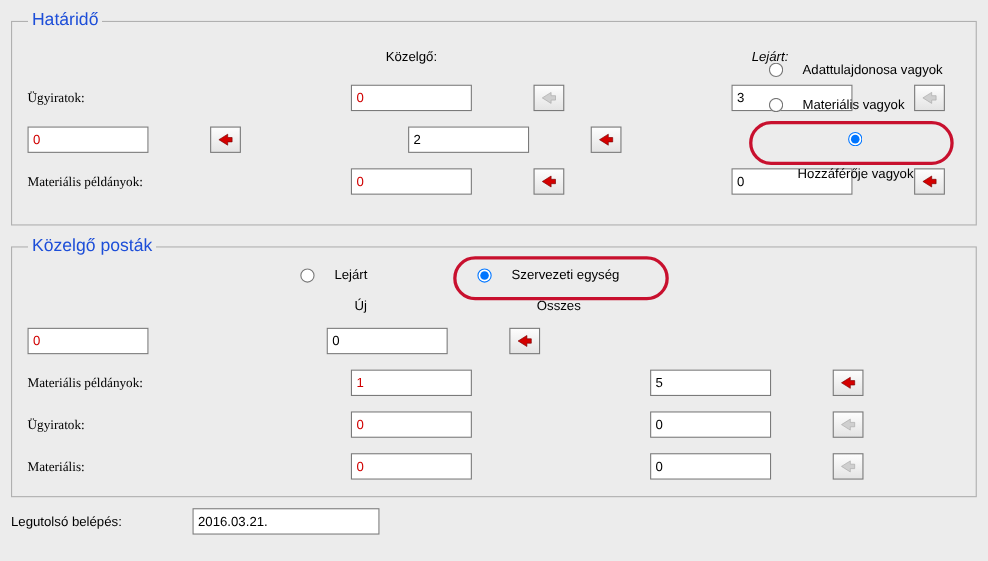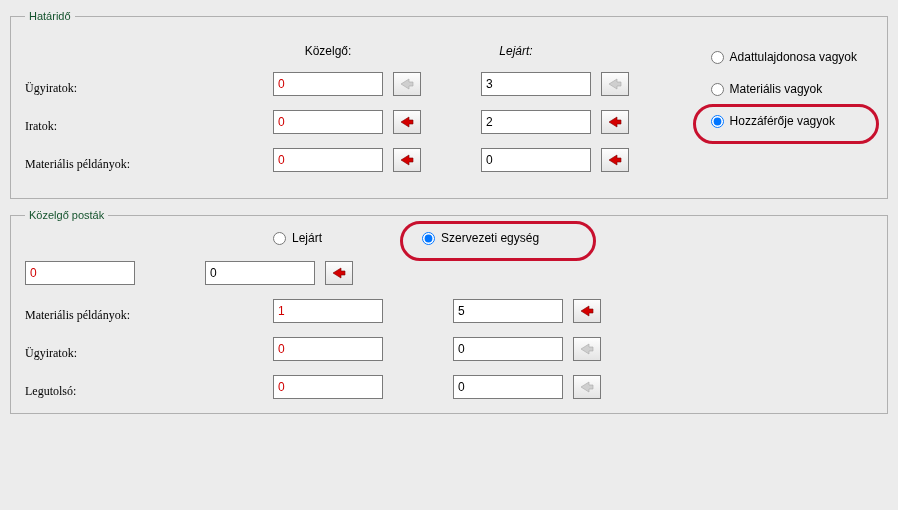--- a/index.html
+++ b/index.html
@@ -11,29 +11,30 @@
     color: #000;
   }
   fieldset {
     border: 1px solid #b0b0b0;
     margin: 0 0 10px 0;
     padding: 10px 14px 14px 14px;
     position: relative;
     background: #ececec;
   }
   legend {
-    font-size: 11px;
+    font-size: 16px;
     padding: 0 4px;
-    color: #14532d;
+    color: #1d4ed8;
   }
   .row {
     display: flex;
-    align-items: flex-end;
+    align-items: center;
     margin-bottom: 12px;
     min-height: 26px;
+    gap: 46px;
   }
   .row:last-child { margin-bottom: 0; }
   .label-col {
     width: 248px;
     flex: 0 0 248px;
     font-family: Liberation Serif, serif;
   }
   .col-head {
     text-align: center;
     width: 110px;
@@ -74,21 +75,21 @@
     position: absolute;
     right: 30px;
     top: 28px;
     display: flex;
     flex-direction: column;
     gap: 18px;
   }
   .radio-row {
     display: flex;
     align-items: center;
-    gap: 6px;
+    gap: 18px;
     position: relative;
   }
   .radio-row input { margin:0; }
   .circle-highlight {
     position: absolute;
     border: 3px solid #c8102e;
     border-radius: 50px;
     pointer-events: none;
   }
   .footer-row {
@@ -147,21 +148,20 @@
     <div class="gap"></div>
     <input class="val-input" value="3" style="">
     <button class="arrow-btn">
       <svg width="16" height="12">
           <polygon points="2,6 10,1 10,4 14,4 14,8 10,8 10,11" fill="#cfcfcf" stroke="#a8a8a8" stroke-width="0.6"></polygon>
         </svg>
     </button>
   </div>
 
   <div class="row">
-    <div class="label-col">Iratok:</div>
     <input class="val-input val-red" value="0" style="">
     <button class="arrow-btn">
       <svg width="16" height="12">
           <polygon points="2,6 10,1 10,4 14,4 14,8 10,8 10,11" fill="#d40000" stroke="#7a0000" stroke-width="0.6"></polygon>
         </svg>
     </button>
     <div class="gap"></div>
     <input class="val-input" value="2" style="">
     <button class="arrow-btn">
       <svg width="16" height="12">
@@ -189,21 +189,21 @@
 
   <div class="radio-block">
     <label class="radio-row">
       <input type="radio" name="role" style="">
       <span>Adattulajdonosa vagyok</span>
     </label>
     <label class="radio-row">
       <input type="radio" name="role" style="">
       <span>Materiális vagyok</span>
     </label>
-    <label class="radio-row" style="position:relative;">
+    <label class="radio-row" style="position:relative;flex-direction:column;">
       <input type="radio" name="role" checked="" style="">
       <span>Hozzáférője vagyok</span>
       <span class="circle-highlight" style="left:-18px; top:-10px; width:180px; height:34px;"></span>
     </label>
   </div>
 </fieldset>
 
 <fieldset>
   <legend>Közelgő posták</legend>
 
@@ -212,20 +212,25 @@
       <input type="radio" name="scope" style="">
       <span>Lejárt</span>
     </label>
     <label class="radio-row" style="position:relative;">
       <input type="radio" name="scope" checked="" style="">
       <span>Szervezeti egység</span>
       <span class="circle-highlight" style="left:-22px; top:-10px; width:190px; height:34px;"></span>
     </label>
   </div>
 
+  <div class="posta-heads">
+    <div class="label-col"></div>
+    <div class="col-head">Új</div>
+    <div class="col-head2">Összes</div>
+  </div>
 
   <div class="row">
     <input class="val-input val-red" value="0" style="">
     <div style="width:70px"></div>
     <input class="val-input" value="0" style="">
     <button class="arrow-btn">
       <svg width="16" height="12">
           <polygon points="2,6 10,1 10,4 14,4 14,8 10,8 10,11" fill="#d40000" stroke="#7a0000" stroke-width="0.6"></polygon>
         </svg>
     </button>
@@ -249,26 +254,28 @@
     <div style="width:70px"></div>
     <input class="val-input" value="0" style="">
     <button class="arrow-btn">
       <svg width="16" height="12">
           <polygon points="2,6 10,1 10,4 14,4 14,8 10,8 10,11" fill="#cfcfcf" stroke="#a8a8a8" stroke-width="0.6"></polygon>
         </svg>
     </button>
   </div>
 
   <div class="row">
-    <div class="label-col">Legutolsó:</div>
+    <div class="label-col">Materiális:</div>
     <input class="val-input val-red" value="0" style="">
     <div style="width:70px"></div>
     <input class="val-input" value="0" style="">
     <button class="arrow-btn">
       <svg width="16" height="12">
           <polygon points="2,6 10,1 10,4 14,4 14,8 10,8 10,11" fill="#cfcfcf" stroke="#a8a8a8" stroke-width="0.6"></polygon>
         </svg>
     </button>
   </div>
 </fieldset>
 
 <div class="footer-row">
+  <div class="footer-label">Legutolsó belépés:</div>
+  <input class="footer-input" value="2016.03.21." style="">
 </div>
 
 </body></html>

